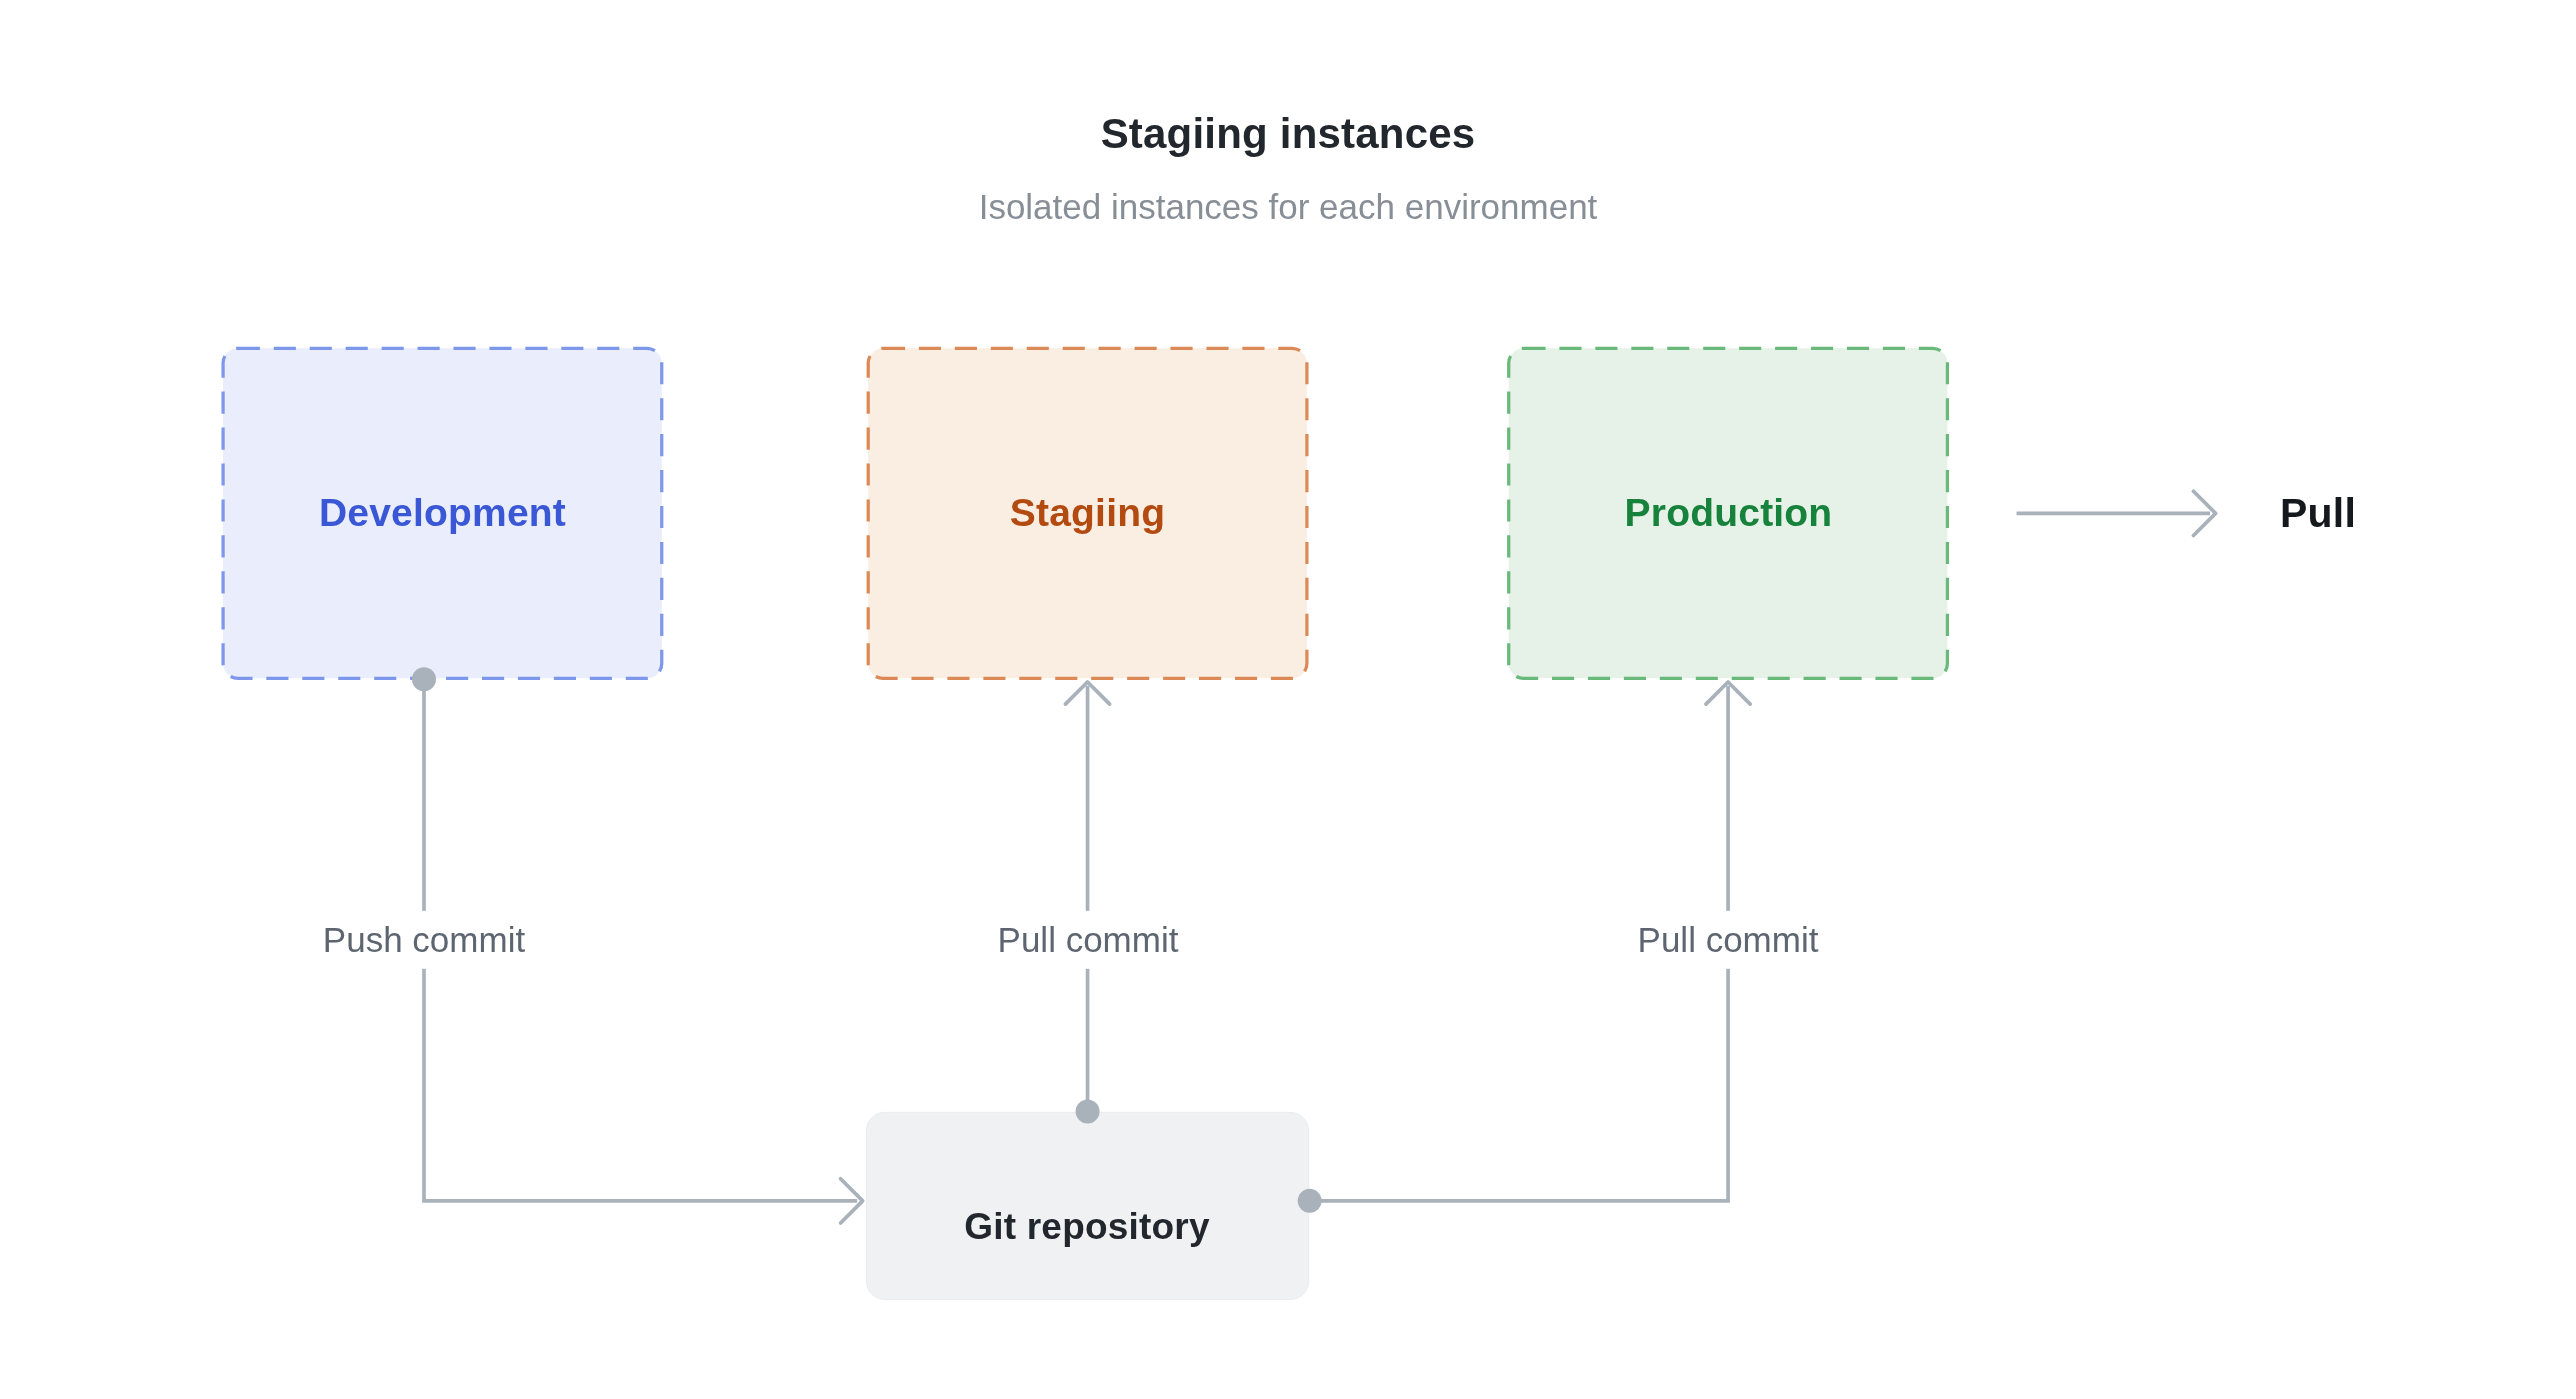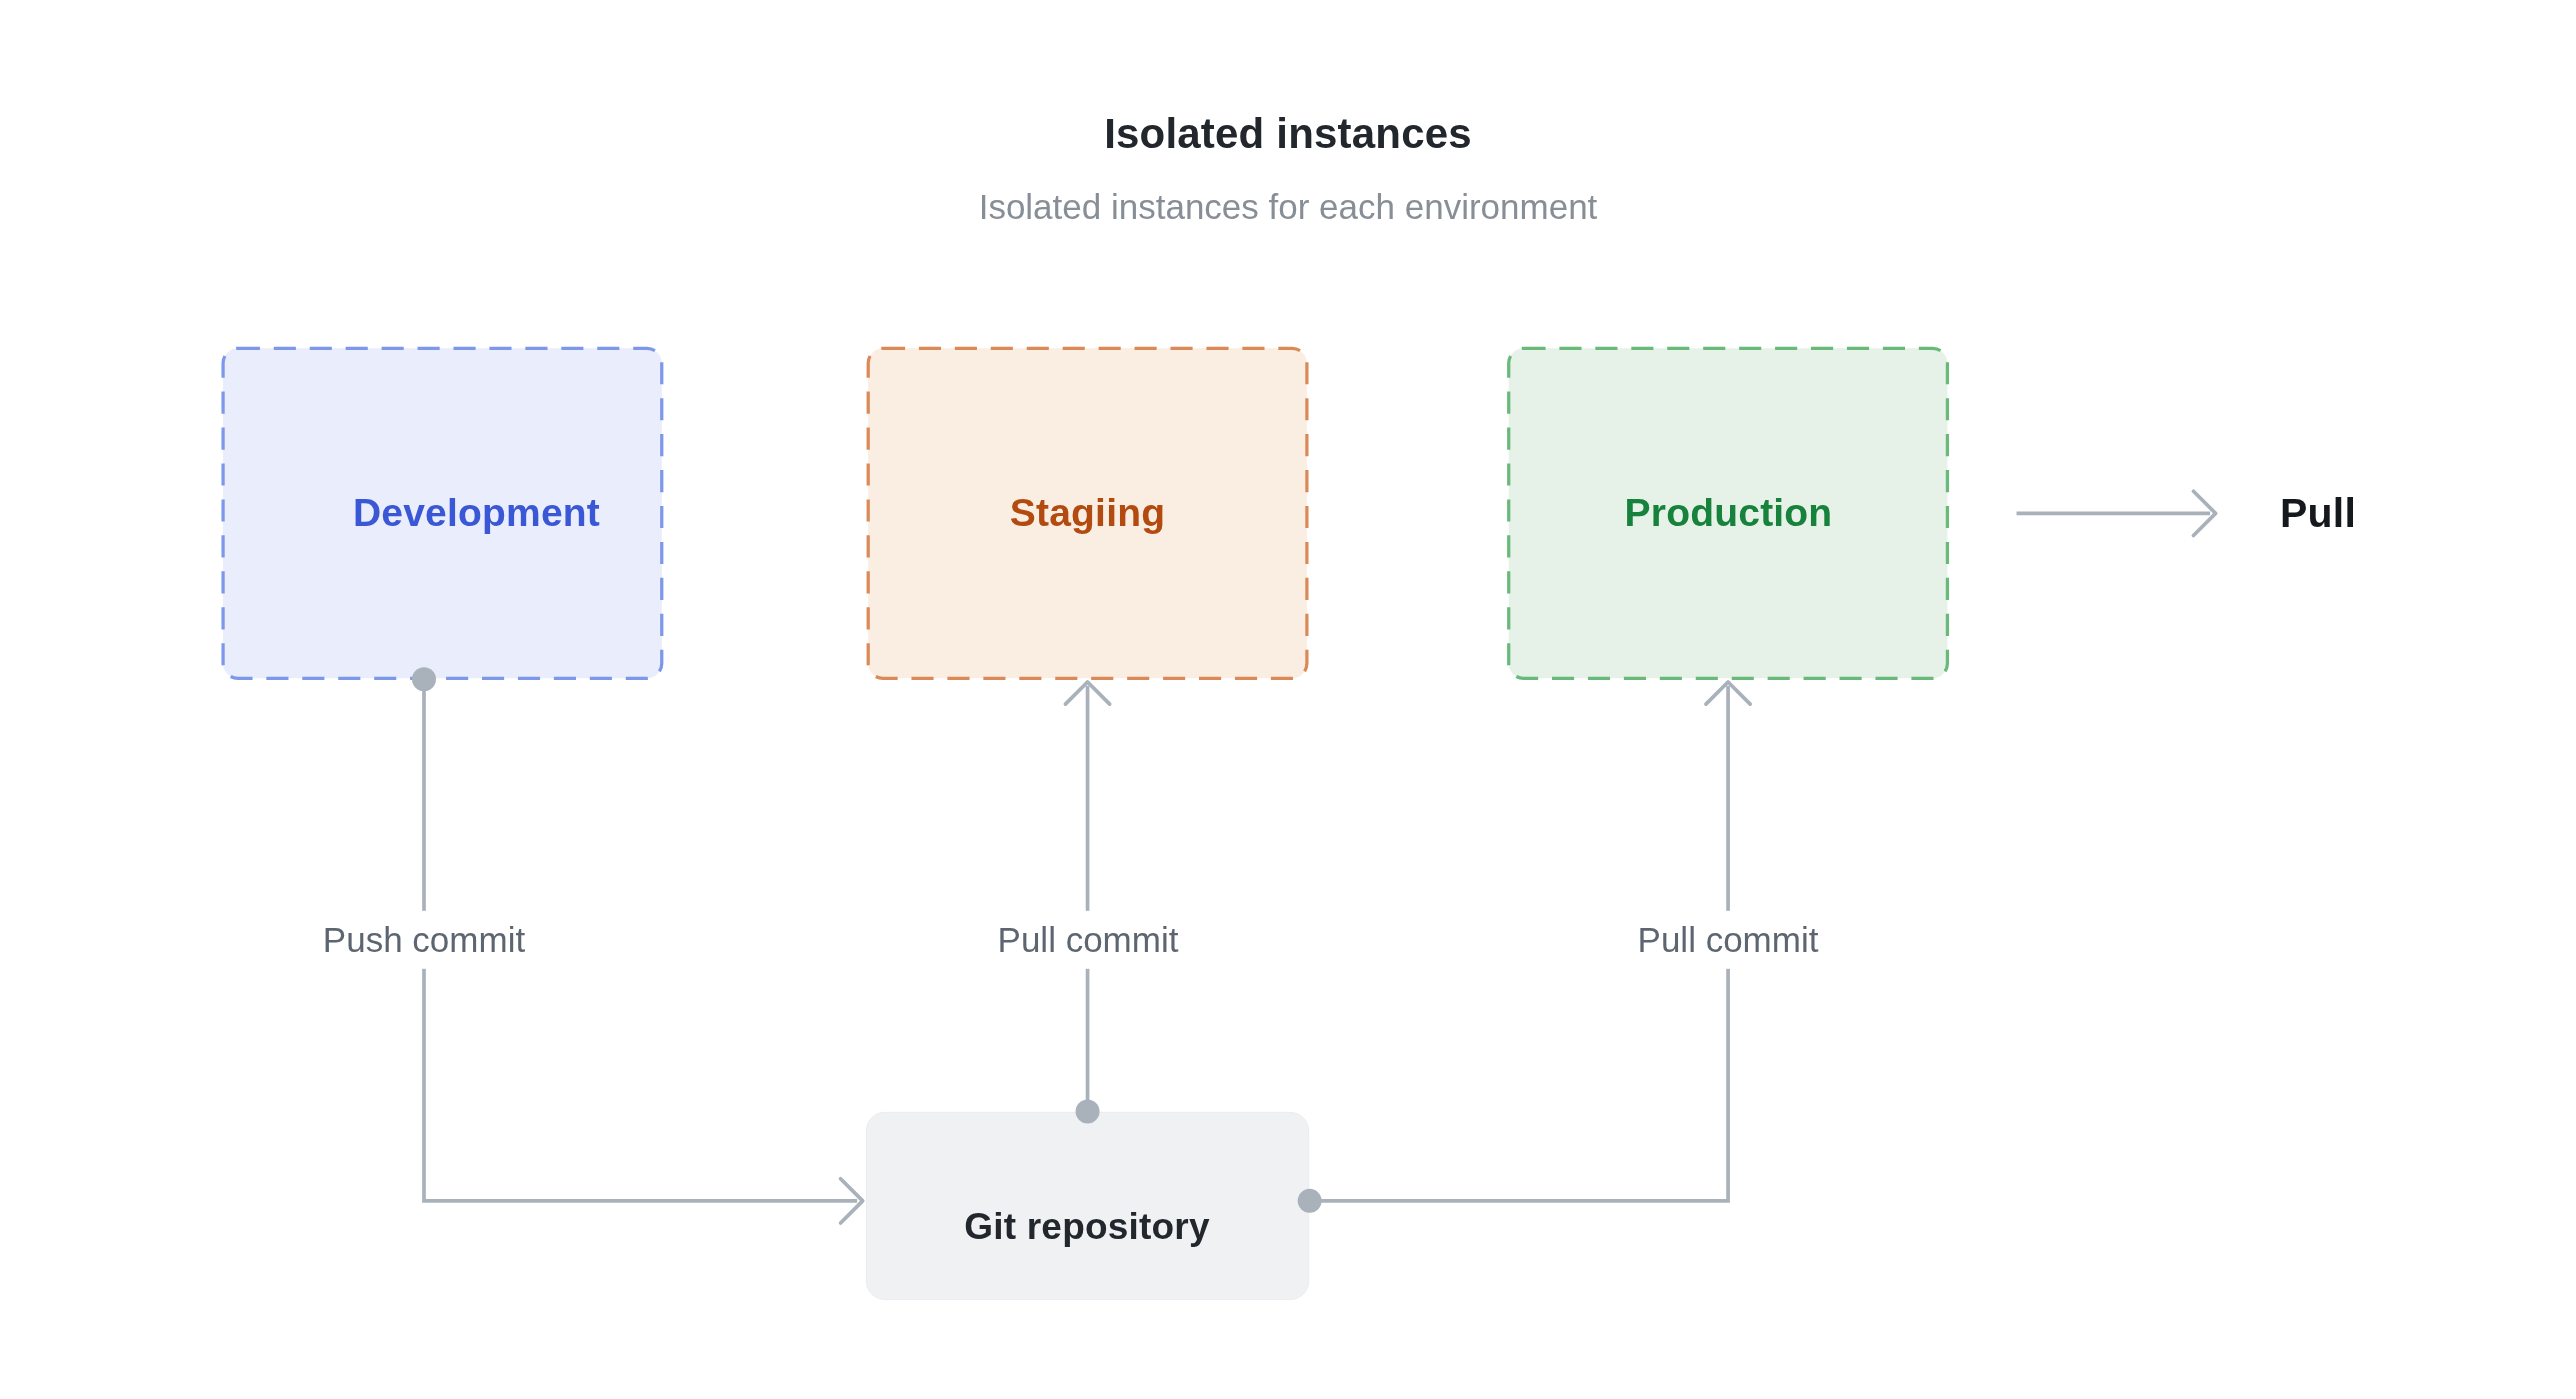--- a/index.html
+++ b/index.html
@@ -20,21 +20,21 @@
 
   svg.wires { position: absolute; left: 0; top: 0; z-index: 2; }
 
   .node {
     position: absolute;
     display: flex; align-items: center; justify-content: center;
     z-index: 3;
   }
   .node .node-label { font-size: 39px; font-weight: 700; letter-spacing: 0.2px; }
 
-  .node-development { left: 223px;  top: 348px; width: 439px; height: 330px; margin-left: 34px; }
+  .node-development { left: 223px;  top: 348px; width: 439px; height: 330px; }
   .node-development .node-label { color: #3a57d5; }
 
   .node-staging { left: 868px; top: 348px; width: 439px; height: 330px; }
   .node-staging .node-label { color: #b34a10; }
 
   .node-production { left: 1509px; top: 348px; width: 439px; height: 330px; }
   .node-production .node-label { color: #17823b; }
 
   .node-git { left: 866px; top: 1112px; width: 442px; height: 229px; }
   .node-git .node-label { color: #22272e; font-size: 37px; }
@@ -61,21 +61,21 @@
     z-index: 3;
     letter-spacing: 0.2px;
   }
 </style>
 </head>
 <body>
 
 <div class="canvas">
 
   <div class="header">
-    <div class="title">Isolated instances</div>
+    <div class="title">Stagiing instances</div>
     <div class="subtitle">Isolated instances for each environment</div>
   </div>
 
   <svg class="wires" width="2576" height="1399" viewBox="0 0 2795 1518">
 
     <rect x="242" y="378" width="476" height="358" rx="16" fill="#e9edfc" stroke="#7d97ea" stroke-width="3.5" stroke-dasharray="24 15"></rect>
     <rect x="942" y="378" width="476" height="358" rx="16" fill="#faeee3" stroke="#db8a57" stroke-width="3.5" stroke-dasharray="24 15"></rect>
     <rect x="1637" y="378" width="476" height="358" rx="16" fill="#e6f2e8" stroke="#68b97a" stroke-width="3.5" stroke-dasharray="24 15"></rect>
 
     <rect x="940" y="1207" width="480" height="203" rx="20" fill="#f0f1f3" stroke="#e8eaec" stroke-width="1"></rect>

